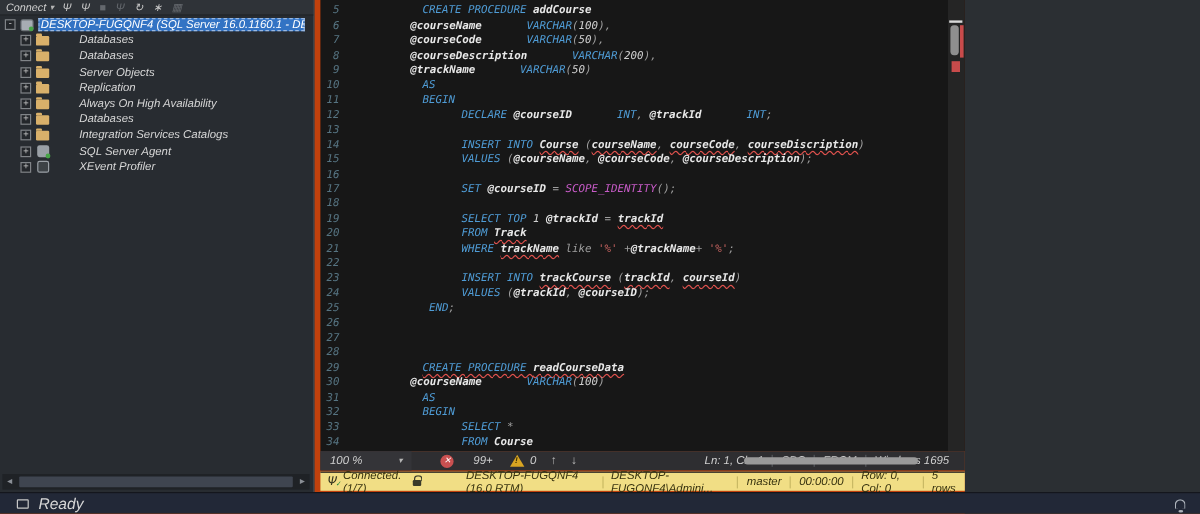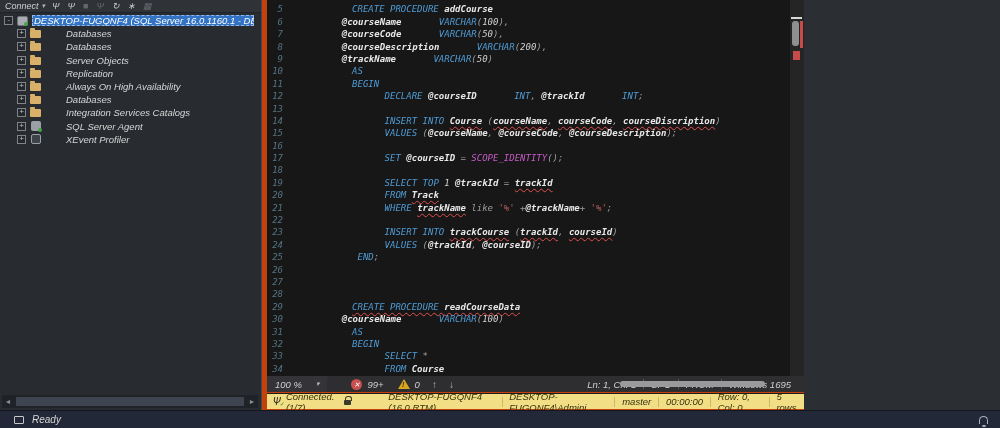--- a/index.html
+++ b/index.html
@@ -69,21 +69,21 @@
   .vscroll-topline { position:absolute; top:17px; left:1px; width:11px; height:2px; background:#d8d8d8; }
   .vscroll-thumb { position:absolute; top:21px; left:2px; width:7px; height:25px;
                    background:#8f8f8f; border-radius:3px; }
   .vscroll-mark1 { position:absolute; top:21px; right:1px; width:3px; height:27px; background:#c84b4b; }
   .vscroll-mark2 { position:absolute; top:51px; left:3px; width:7px; height:9px; background:#c84b4b; }
 
   
   .editor-status { position:absolute; left:267px; top:376px; right:0; height:16px;
                    background:#2e2e31; display:flex; align-items:center;
                    color:#cfcfcf; font-size:9.5px; }
-  .zoom-ctl { display:flex; align-items:center; gap:14px; background:#343438;
+  .zoom-ctl { display:flex; align-items:center; gap:30px; background:#343438;
               height:16px; padding:0 8px; }
   .err-badge { width:11px; height:11px; border-radius:50%; background:#c95050; color:#fff;
                font-size:7px; line-height:11px; text-align:center; margin-left:24px; }
   .warn-tri { width:0; height:0; border-left:6px solid transparent; border-right:6px solid transparent;
               border-bottom:10px solid #d8a522; position:relative; margin-left:14px; }
   .warn-tri::after { content:"!"; position:absolute; left:-1.5px; top:2px; font-size:7px;
                      color:#3a2d00; font-weight:bold; }
   .nav-arrow { font-size:10px; color:#b9b9b9; margin-left:12px; }
   .es-hthumb { position:absolute; left:353px; top:5px; width:145px; height:6px;
                background:#9a9a9a; border-radius:3px; }
@@ -103,21 +103,21 @@
              border-radius:1px; flex-shrink:0; }
   .lock-ic::before { content:""; position:absolute; top:-4px; left:1px; width:5px; height:4px;
                      border:1.5px solid #3a3a2a; border-bottom:none; border-radius:3px 3px 0 0; }
   .cb-right { margin-left:auto; display:flex; align-items:center; }
   .cb-right .seg { padding:0 7px; }
   .cb-sep { width:1px; height:10px; background:#c9b964; }
 
   
   .bottom-bar { position:absolute; left:0; top:410px; width:1000px; height:18px;
                 background:#222837; border-top:1px solid #14161d;
-                display:flex; align-items:center; color:#d6d6d6; font-size:10px; }
+                display:flex; align-items:center; color:#d6d6d6; font-size:13px; }
   .ready-ic { width:10px; height:8px; border:1px solid #c8c8c8; border-radius:1px;
               margin:0 8px 0 14px; }
   .bell { margin-left:auto; margin-right:12px; position:relative; width:9px; height:8px;
           border:1px solid #aeb4bc; border-bottom:none; border-radius:5px 5px 0 0; }
   .bell::after { content:""; position:absolute; left:1.5px; bottom:-3px; width:4px; height:2px;
                  background:#aeb4bc; border-radius:50%; }
 </style>
 </head>
 <body>
 
@@ -209,21 +209,21 @@
       <div class="vscroll-mark2"></div>
     </div>
   </div>
 
   <div class="editor-status">
     <span class="zoom-ctl">
       <span>100 %</span>
       <span class="connect-chevron">▾</span>
     </span>
     <span class="err-badge">✕</span>
-    <span style="margin-left:5px;">99+</span>
+    <span style="margin-left:16px;">99+</span>
     <span class="warn-tri"></span>
     <span style="margin-left:5px;">0</span>
     <span class="nav-arrow">↑</span>
     <span class="nav-arrow">↓</span>
     <span class="es-hthumb"></span>
     <span class="es-right">
       <span class="seg">Ln: 1, Ch: 1</span>
       <span class="es-sep"></span>
       <span class="seg">SPC</span>
       <span class="es-sep"></span>

